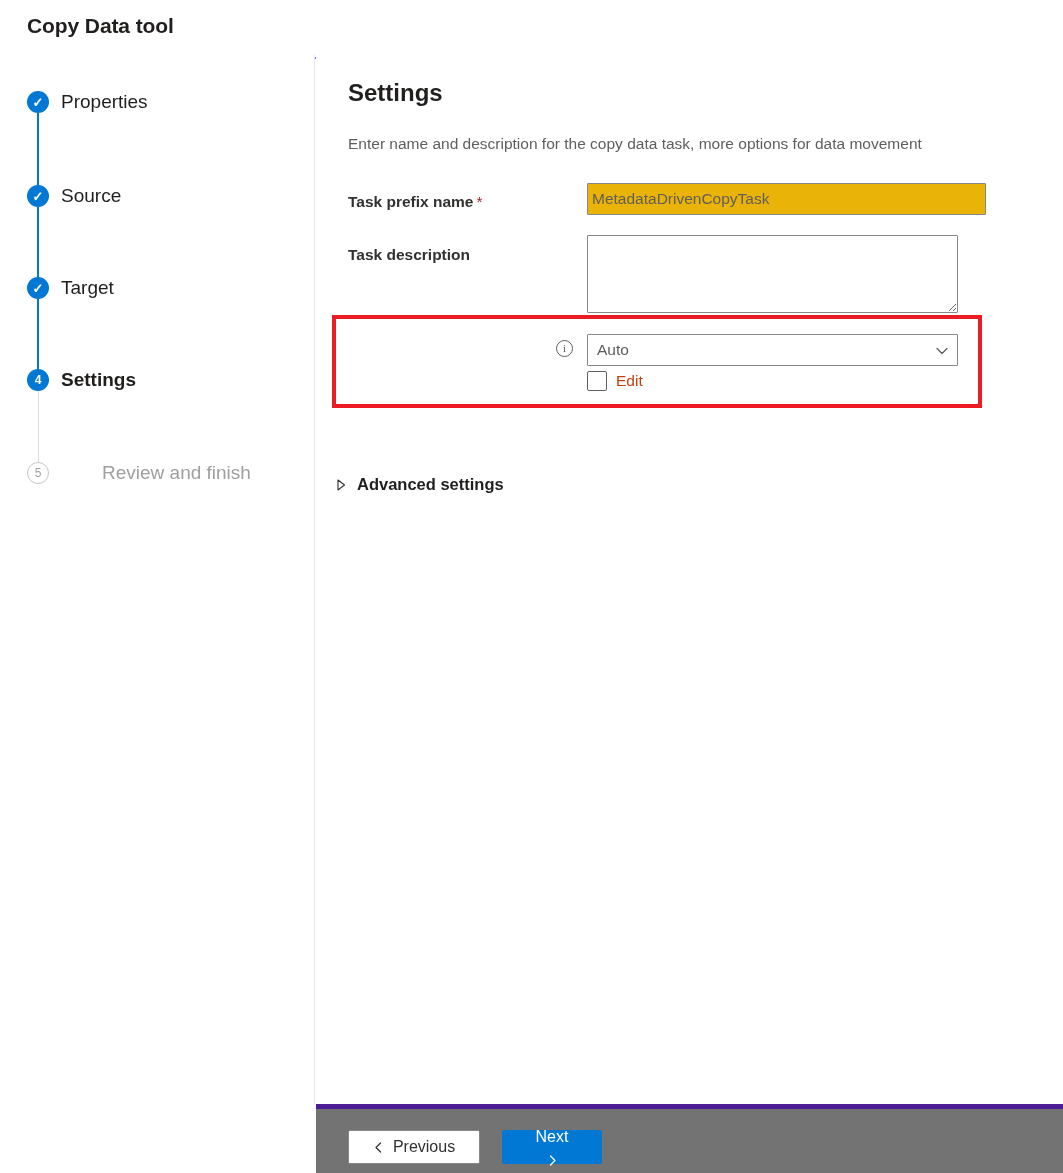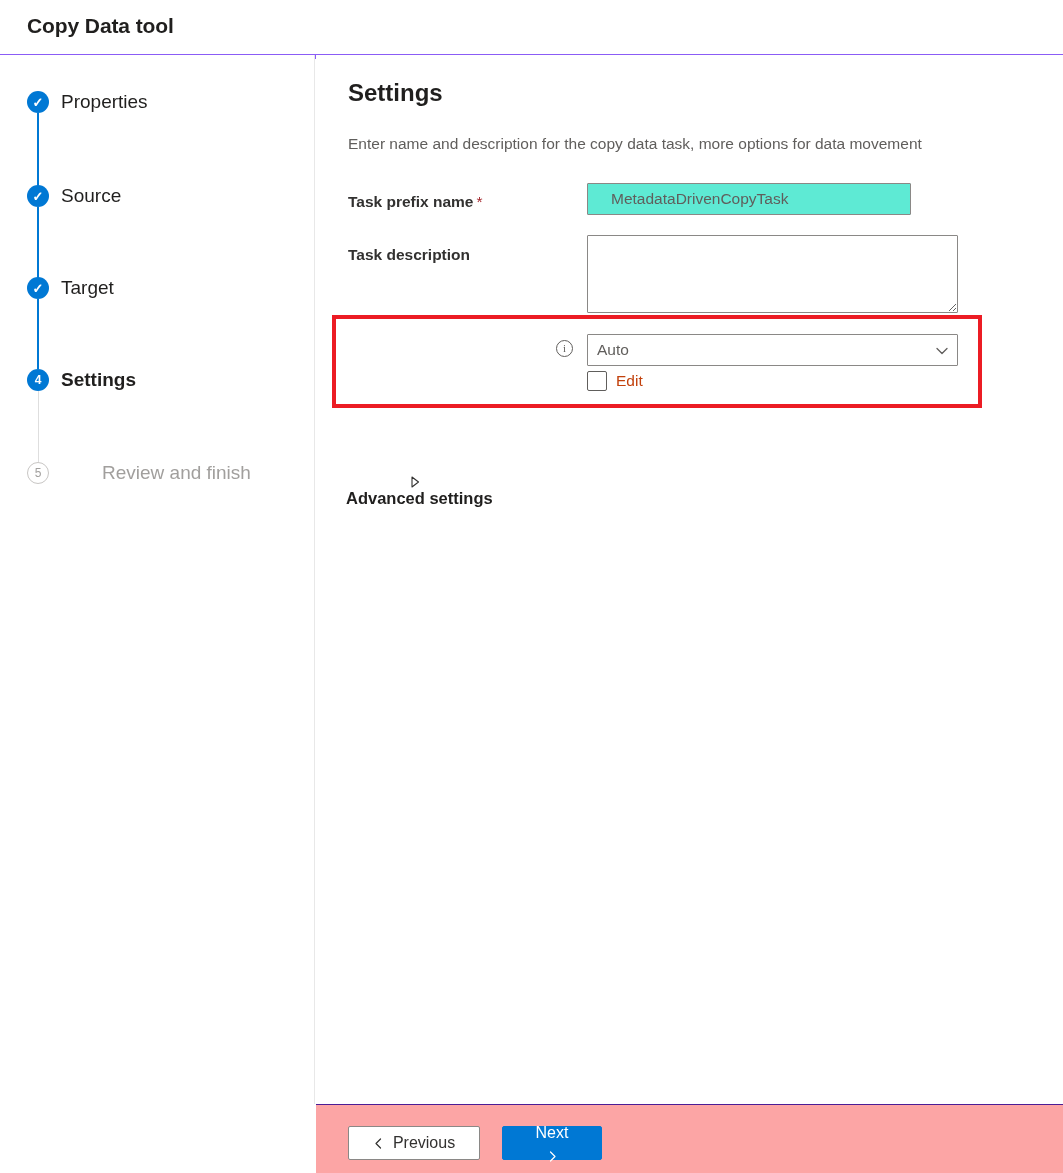--- a/index.html
+++ b/index.html
@@ -12,21 +12,21 @@
     font-family: "Liberation Sans", sans-serif;
     color: #323130;
     position: relative;
     overflow: hidden;
   }
 
   
   #header {
     position: absolute;
     left: 0; top: 0; width: 1063px; height: 59px;
-    border-bottom: 5px solid #8b5cf6;
+    border-bottom: 2px solid #8b5cf6;
     background: #fff;
   }
   #header-title {
     position: absolute;
     left: 27px; top: 14px;
     font-size: 21px;
     font-weight: 600;
     color: #201f1e;
     letter-spacing: -0.1px;
   }
@@ -117,27 +117,27 @@
     font-size: 15.5px;
     font-weight: 700;
     color: #323130;
     line-height: 22px;
   }
   .req-star { color: #a4262c; font-weight: 400; margin-left: 3px; }
 
   .text-input {
     position: absolute;
     left: 271px;
-    width: 324px; height: 32px;
+    width: 399px; height: 32px;
     border: 1px solid #8a8886;
-    background: #5eead4;
+    background: #eab308;
     font-family: "Liberation Sans", sans-serif;
     font-size: 15.5px;
     color: #605e5c;
-    padding: 0 23px;
+    padding: 0 4px;
     border-radius: 1px;
     outline: none;
   }
   .text-area {
     position: absolute;
     left: 271px;
     width: 371px; height: 78px;
     border: 1px solid #8a8886;
     background: #fff;
     font-family: "Liberation Sans", sans-serif;
@@ -215,44 +215,43 @@
   }
   .checkbox-label {
     margin-left: 9px;
     font-size: 15.5px;
     color: #c2410c;
   }
 
   
   #advanced-settings {
     position: absolute;
-    left: 30px; top: 420px;
+    left: 18px; top: 420px;
     display: flex;
     align-items: center;
     cursor: pointer;
-    flex-direction: column;
   }
   #advanced-caret {
     width: 14px; height: 14px;
     margin-right: 9px;
     flex: none;
   }
   #advanced-label {
     font-size: 16.5px;
     font-weight: 600;
     color: #201f1e;
   }
 
   
   #footer {
     position: absolute;
     left: 316px; top: 1104px;
     width: 747px; height: 69px;
-    border-top: 1px solid #4c1d95;
-    background: #fca5a5;
+    border-top: 5px solid #4c1d95;
+    background: #737373;
   }
   .btn {
     position: absolute;
     top: 21px;
     height: 34px;
     font-family: "Liberation Sans", sans-serif;
     font-size: 16px;
     display: flex;
     align-items: center;
     justify-content: center;

